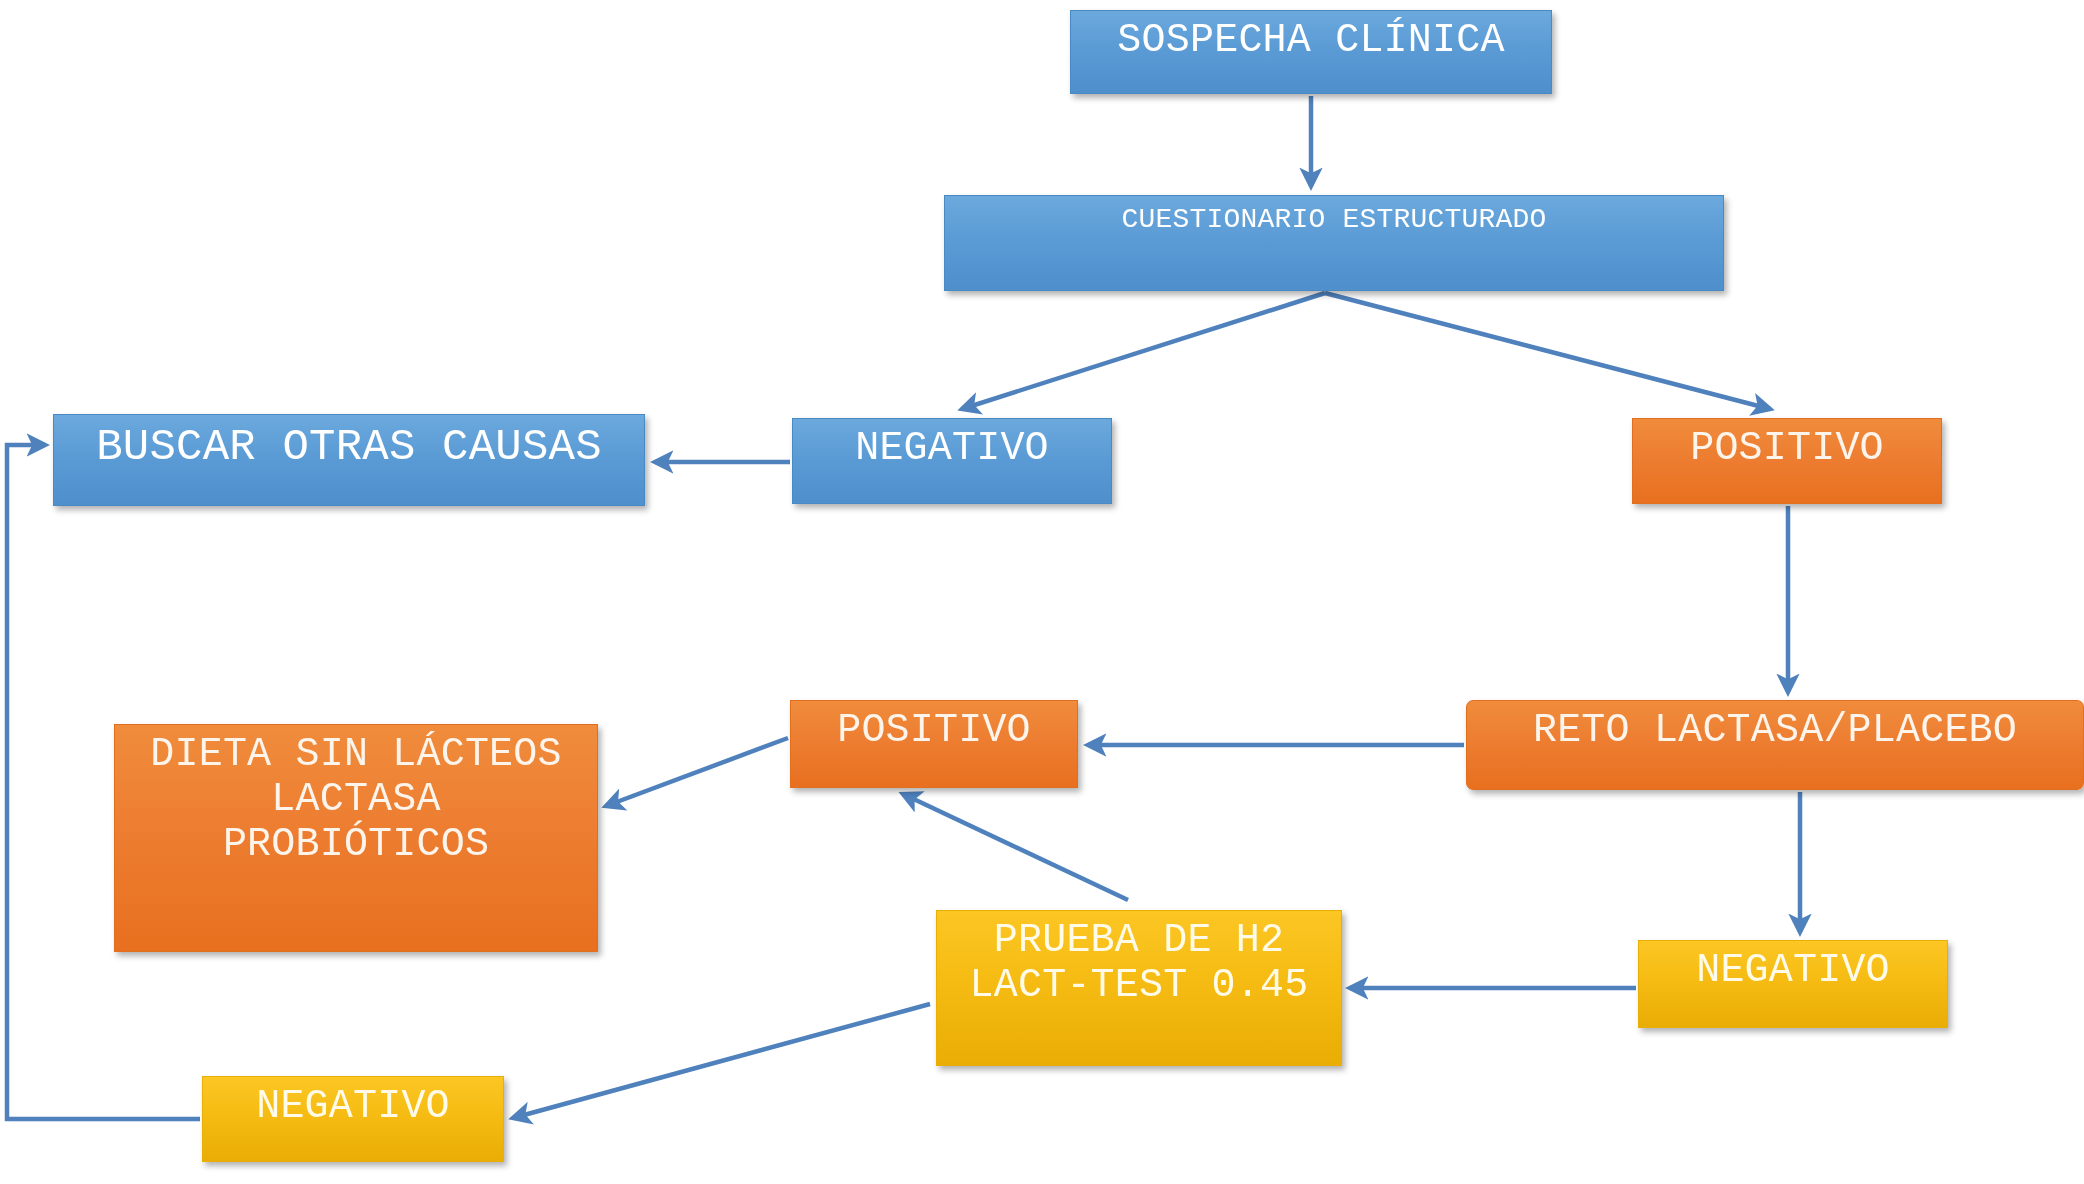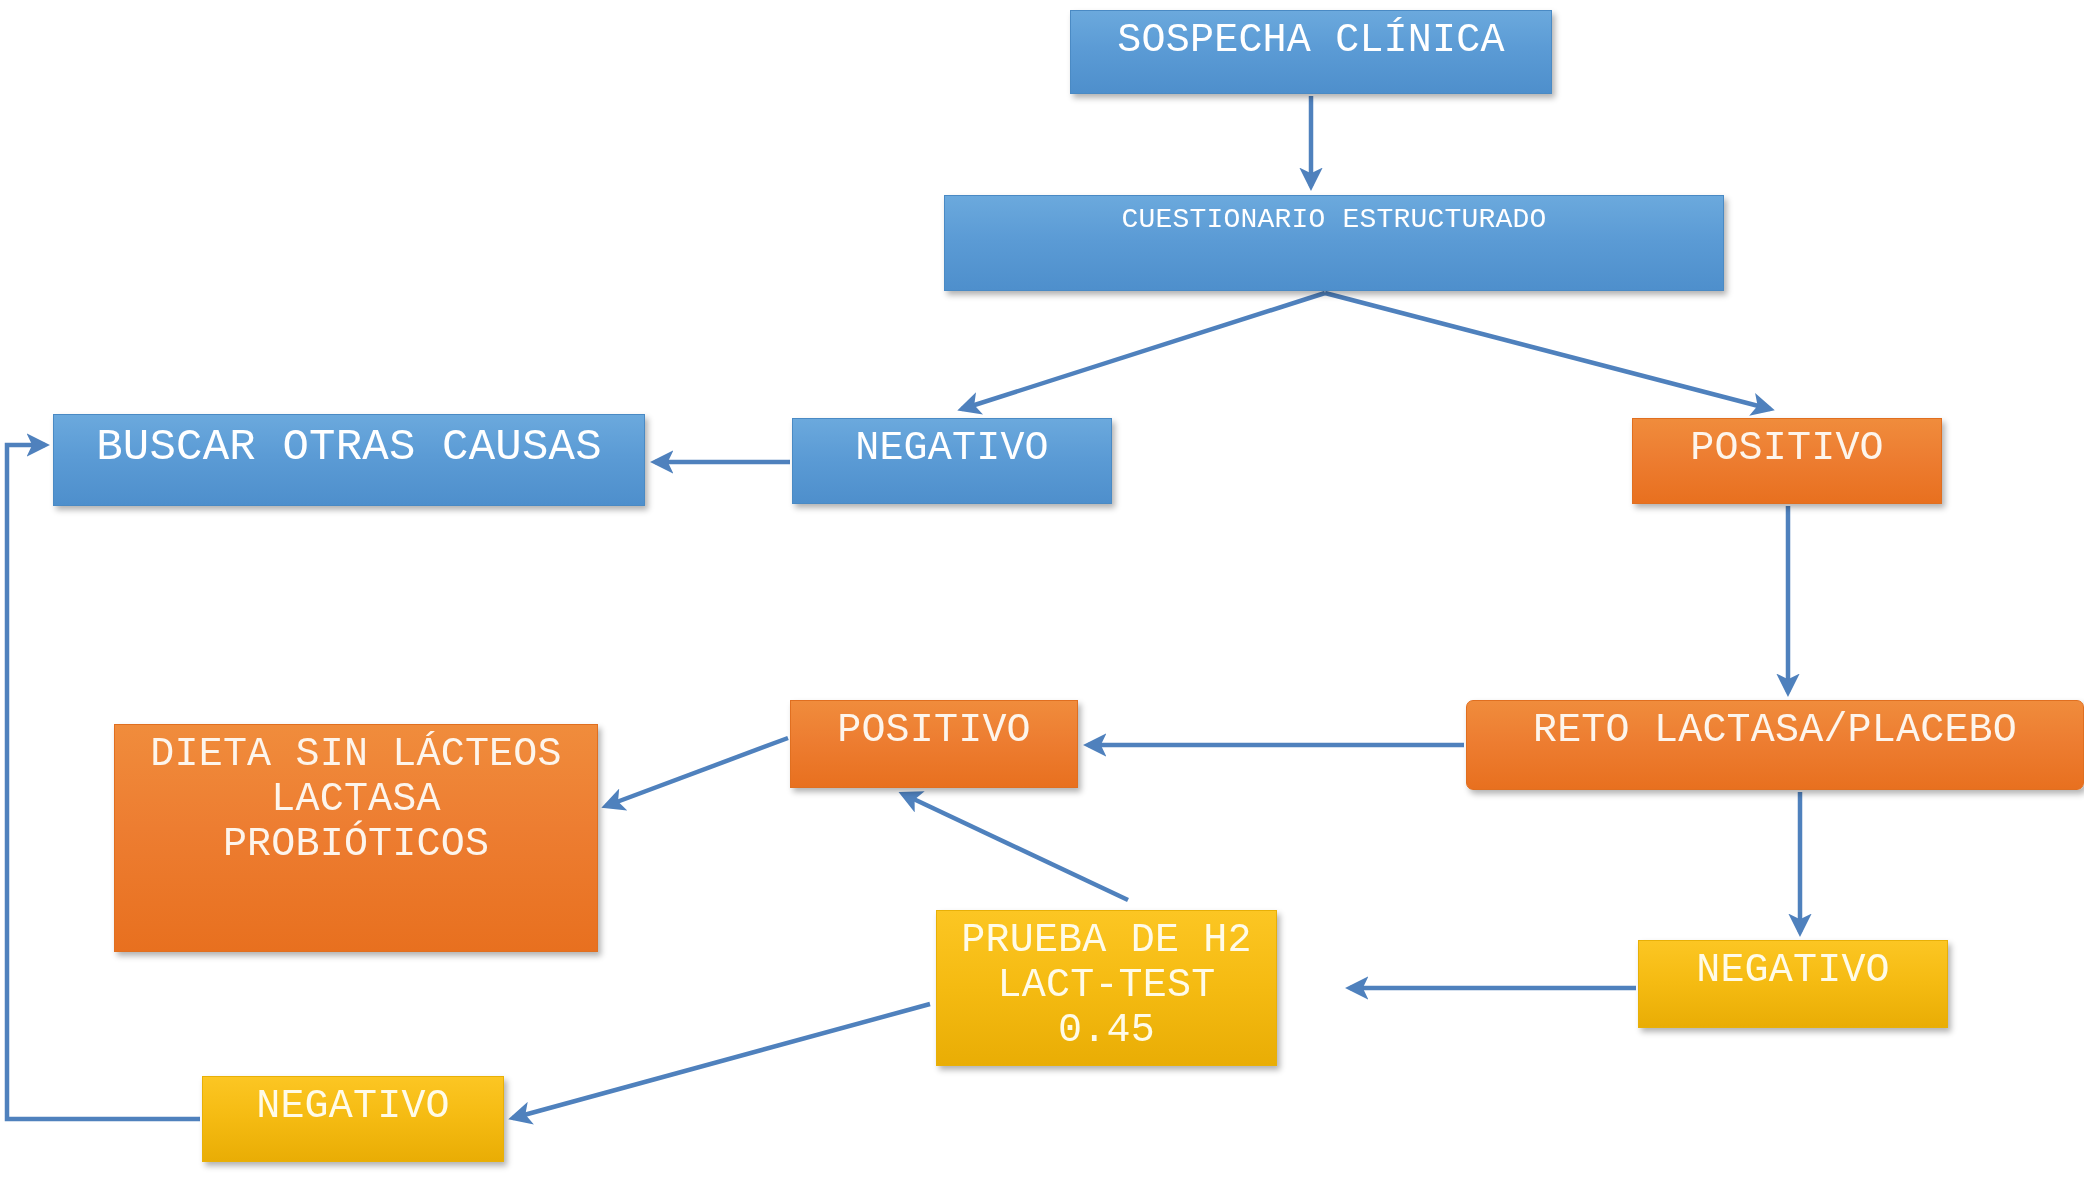--- a/index.html
+++ b/index.html
@@ -128,21 +128,21 @@
   <div class="node yellow" style="left:1638px; top:940px; width:310px; height:88px; font-size:40px;">
     <span class="label">NEGATIVO</span>
   </div>
 
   <div class="node orange" style="left:114px; top:700px; width:484px; height:228px; font-size:40px;margin-top:24px;">
     <span class="label">DIETA SIN LÁCTEOS
 LACTASA
 PROBIÓTICOS</span>
   </div>
 
-  <div class="node yellow" style="left:936px; top:910px; width:341px; height:156px; font-size:40px;">
+  <div class="node yellow" style="left:936px; top:910px; width:406px; height:156px; font-size:40px;">
     <span class="label">PRUEBA DE H2
 LACT-TEST 0.45</span>
   </div>
 
   <div class="node yellow" style="left:202px; top:1076px; width:302px; height:86px; font-size:40px;">
     <span class="label">NEGATIVO</span>
   </div>
 
 </div>
 

